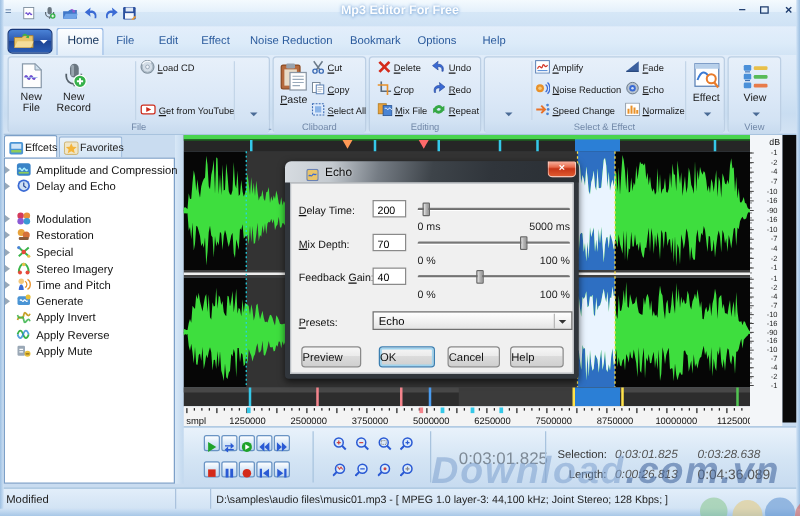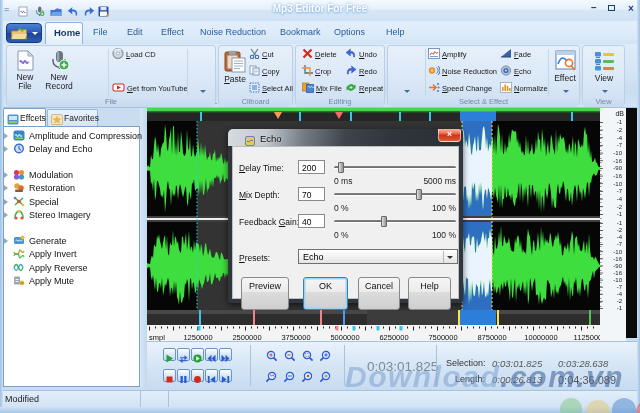--- a/index.html
+++ b/index.html
@@ -1,34 +1,34 @@
 <!DOCTYPE html>
 <html><head><meta charset="utf-8"><style>
 *{margin:0;padding:0;box-sizing:border-box}
 html,body{width:640px;height:413px;overflow:hidden;font-family:"Liberation Sans",sans-serif}
 #app{position:relative;width:640px;height:413px;background:#c9dcf0}
 .abs{position:absolute}
-.tabtx{position:absolute;top:27px;font-size:9px;color:#1e4f91;font-weight:bold}
+.tabtx{position:absolute;top:27px;font-size:9px;color:#1e4f91;font-weight:normal}
 .grp{position:absolute;top:45px;height:61px;border:1px solid #bccfe4;border-radius:3px;background:linear-gradient(#e7f0fa,#dbe8f7 55%,#cfe0f2)}
 .grplabel{position:absolute;top:50px;height:11px;left:0;right:0;text-align:center;font-size:7.5px;color:#7188a8;background:linear-gradient(#d3e3f4,#c7daee);border-radius:0 0 3px 3px;padding-top:1px}
 .bigbtn{position:absolute;top:1px;width:32px;height:49px;text-align:center;font-size:8.5px;color:#1a1a1a;line-height:9px}
 .bigbtn svg{margin-top:3px}
 .smbtn{position:absolute;height:15px;font-size:7.5px;color:#1a1a1a;white-space:nowrap}
 .smbtn svg{vertical-align:-2px;margin-right:2px}
 .caret{display:inline-block;width:0;height:0;border-left:3px solid transparent;border-right:3px solid transparent;border-top:3px solid #4a6b96}
 .treerow{position:absolute;left:4px;height:13px;font-size:9px;color:#111;white-space:nowrap}
 .treerow svg{vertical-align:-2px;margin-right:4px}
 .arr{display:inline-block;width:0;height:0;border-top:3px solid transparent;border-bottom:3px solid transparent;border-left:4px solid #98a8b8;margin-right:5px}
 .tb{position:absolute;width:13px;height:13px;border:1px solid #6a94c4;border-radius:2px;background:linear-gradient(#fdfeff,#d8e8f8 50%,#c2d8ef);text-align:center}
 .tb svg{margin-top:1px}
 .zt{position:absolute;width:14px;height:14px}
 .dlglabel{position:absolute;font-size:8.5px;color:#111}
 .dlginput{position:absolute;width:27px;height:14px;border:1px solid #8a8a8a;background:#fff;font-size:8.5px;padding:2px 0 0 3px}
 .dlgsub{position:absolute;font-size:8.5px;color:#222}
-.btn{position:absolute;height:33px;border:1px solid #8a8a8a;border-radius:3px;background:linear-gradient(#f6f6f6,#ebebeb 45%,#dcdcdc 46%,#cfcfcf);font-size:9px;color:#111;text-align:center;padding-top:3px}
+.btn{position:absolute;height:17px;border:1px solid #8a8a8a;border-radius:3px;background:linear-gradient(#f6f6f6,#ebebeb 45%,#dcdcdc 46%,#cfcfcf);font-size:9px;color:#111;padding-top:3px}
 </style></head><body>
 <div id="app">
 <div class="abs" style="left:0;top:0;width:640px;height:21px;background:linear-gradient(#f4fafe,#e4f0fb 45%,#d6e7f7 46%,#cfe2f5)"></div>
 <div class="abs" style="left:0;top:0;width:3px;height:413px;background:linear-gradient(90deg,#9ec0e2,#cfe2f5)"></div>
 <div class="abs" style="left:637px;top:0;width:3px;height:413px;background:linear-gradient(90deg,#cfe2f5,#9ec0e2)"></div>
 <div class="abs" style="left:0;top:407px;width:640px;height:6px;background:linear-gradient(#cfe2f5,#a6c6e6)"></div>
 <div class="abs" style="left:4px;top:4px;font-size:9px;color:#4a6b96">=</div>
     <div class="abs" style="left:18px;top:3px"><svg width="11" height="11" viewBox="0 0 11 11" style="">
         <rect x="1" y="1" width="8" height="9" fill="#fff" stroke="#7a8a9a" stroke-width="0.7"></rect>
         <path d="M2.5 6c1-2.5 1.5 2.5 2.5 0s1.5 2.5 2.5 0" stroke="#6f4fd0" stroke-width="1" fill="none"></path>
@@ -264,20 +264,25 @@
         <circle cx="6" cy="5.5" r="1.8" fill="#e84a3a"></circle>
         <circle cx="2" cy="2" r="1.3" fill="#4a84d4"></circle>
         <circle cx="10" cy="9" r="1.3" fill="#e8c04a"></circle>
       </svg>Special</div>
     <div class="treerow" style="top:209px"><span class="arr"></span><svg width="12" height="11" viewBox="0 0 12 11" style="">
         <path d="M2 9c0-4 2-7 4-7s4 3 4 7" fill="none" stroke="#3ab44a" stroke-width="1.5"></path>
         <circle cx="3" cy="9" r="1.6" fill="#e84a3a"></circle>
         <circle cx="9" cy="9" r="1.6" fill="#e84a3a"></circle>
         <circle cx="6" cy="2.5" r="1.4" fill="#e8c04a"></circle>
       </svg>Stereo Imagery</div>
+    <div class="treerow" style="top:222px"><span class="arr"></span><svg width="12" height="11" viewBox="0 0 12 11" style="">
+        <circle cx="4" cy="3" r="2.2" fill="#f4c87a"></circle>
+        <path d="M2 10c0-3 1-4.5 2-4.5S6 7 6 10z" fill="#3a6ad4"></path>
+        <path d="M7 3c2 1 2 4 0 5M9 1.5c3 1.5 3 6.5 0 8" stroke="#e8912a" stroke-width="1" fill="none"></path>
+      </svg>Time and Pitch</div>
     <div class="treerow" style="top:235px"><span class="arr"></span><svg width="12" height="11" viewBox="0 0 12 11" style="">
         <rect x="1" y="2" width="10" height="7" rx="1.5" fill="#4a94d4"></rect>
         <path d="M3 5.5c1-2 2 2 3 0s2 2 3 0" stroke="#fff" stroke-width="1" fill="none"></path>
         <circle cx="9.5" cy="2.5" r="2" fill="#e8c03a"></circle>
       </svg>Generate</div>
     <div class="treerow" style="top:248px"><span style="display:inline-block;width:9px"></span><svg width="12" height="11" viewBox="0 0 12 11" style="">
         <path d="M1 8c2-6 4 2 5-4s3 4 5-1" stroke="#c8a22a" stroke-width="1.4" fill="none"></path>
         <path d="M1 4c2 6 4-2 5 4s3-4 5 1" stroke="#3ab44a" stroke-width="1.4" fill="none" opacity="0.85"></path>
       </svg>Apply Invert</div>
     <div class="treerow" style="top:262px"><span style="display:inline-block;width:9px"></span><svg width="12" height="11" viewBox="0 0 12 11" style="">
@@ -642,20 +647,21 @@
     <div class="abs" style="left:446px;top:358px;font-size:9px;color:#333">Selection:</div>
 <div class="abs" style="left:455px;top:374px;font-size:9px;color:#333">Length:</div>
 <div class="abs" style="left:492px;top:358px;font-size:9.5px;font-style:italic;color:#555">0:03:01.825</div>
 <div class="abs" style="left:558px;top:358px;font-size:9.5px;font-style:italic;color:#555">0:03:28.638</div>
 <div class="abs" style="left:492px;top:374px;font-size:9.5px;font-style:italic;color:#555">0:00:26.813</div>
 <div class="abs" style="left:558px;top:374px;font-size:11px;color:#555">0:04:36.089</div>
     <div class="abs" style="left:3px;top:390px;width:634px;height:17px;background:linear-gradient(#e2eefa,#d2e3f4);border-top:1px solid #a8c3de"></div>
 <div class="abs" style="left:5px;top:394px;font-size:9px;color:#222">Modified</div>
 <div class="abs" style="left:140px;top:391px;width:1px;height:16px;background:#aac2dd"></div>
     <div class="abs" style="left:168px;top:391px;width:1px;height:16px;background:#aac2dd"></div>
+<div class="abs" style="left:173px;top:394px;font-size:8.5px;color:#222">D:\samples\audio files\music01.mp3 - [ MPEG 1.0 layer-3: 44,100 kHz; Joint Stereo; 128 Kbps;  ]</div>
     <div class="abs" style="left:345px;top:360px;font-size:30px;font-weight:bold;font-style:italic;color:rgba(125,160,205,0.55);letter-spacing:1.5px">Download<span style="color:rgba(70,105,160,0.6)">.com.vn</span></div>
 <div class="abs" style="left:560px;top:398px;width:80px;height:15px">
 <span style="position:absolute;left:0px;top:0;width:22px;height:22px;border-radius:50%;background:rgba(130,195,130,0.5)"></span>
 <span style="position:absolute;left:26px;top:2px;width:24px;height:24px;border-radius:50%;background:rgba(230,200,120,0.55)"></span>
 <span style="position:absolute;left:52px;top:0;width:24px;height:24px;border-radius:50%;background:rgba(100,150,210,0.6)"></span>
 <span style="position:absolute;left:76px;top:2px;width:24px;height:24px;border-radius:50%;background:rgba(220,90,80,0.55)"></span>
     </div>
     <div class="abs" style="left:228px;top:129px;width:235px;height:174px;border-radius:5px 5px 3px 3px;background:#31363c;box-shadow:0 2px 6px rgba(0,0,0,0.6)">
 <div class="abs" style="left:0;top:0;width:235px;height:17px;border-radius:5px 5px 0 0;background:linear-gradient(100deg,#d7dce1 0%,#c4cad0 16%,#757c84 32%,#3e444a 50%,#30353b 70%,#2a2f34 100%)"></div>
 <div class="abs" style="left:17px;top:3px;width:10px;height:10px"><svg width="10" height="10" viewBox="0 0 10 10" style="">

